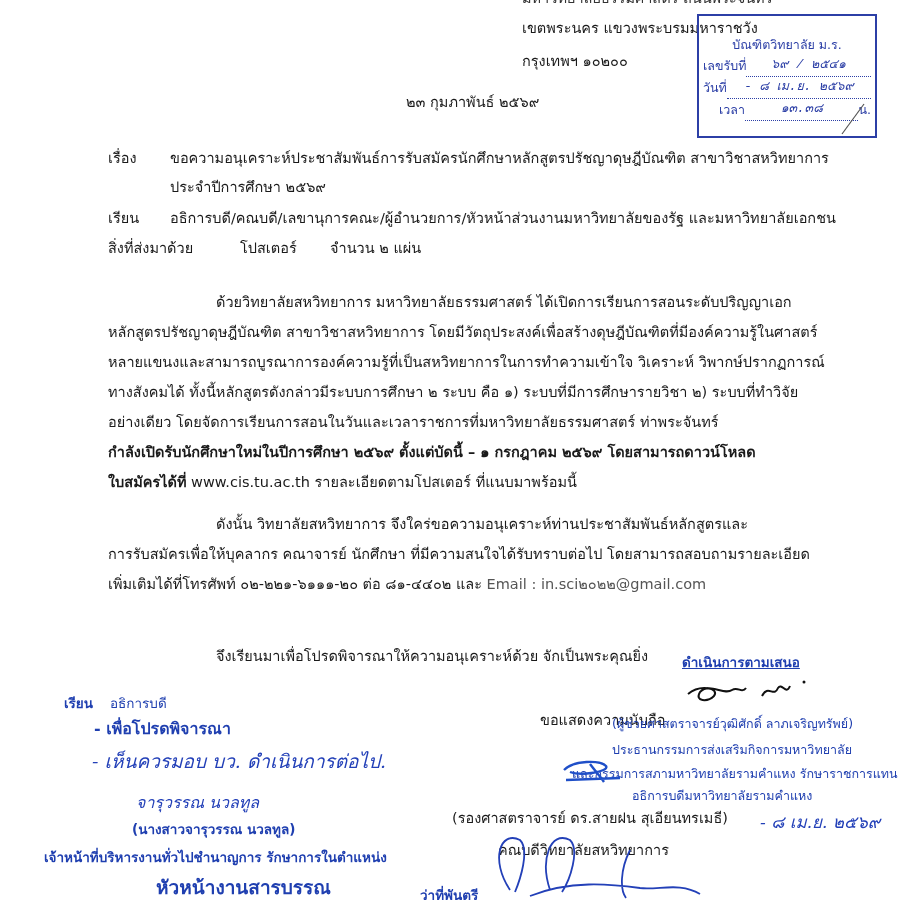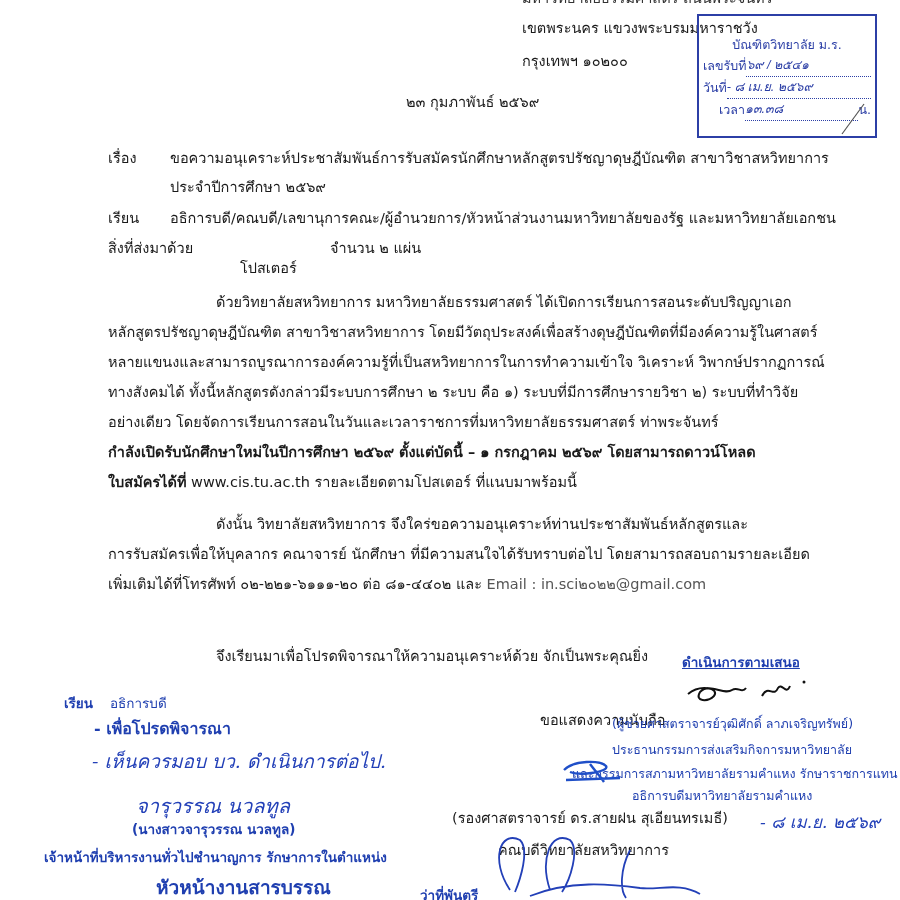--- a/index.html
+++ b/index.html
@@ -16,21 +16,21 @@
   .hand { font-family:"DejaVu Serif", serif; font-style:italic; color:#2340b8; }
 
   
   .stamp {
     position:absolute; left:697px; top:14px; width:180px; height:124px;
     border:2px solid #2c3fa6; box-sizing:border-box; color:#2c3fa6;
     font-size:12.5px; line-height:21px; padding:18px 4px;
   }
   .stamp .row { display:flex; }
   .stamp .lbl { white-space:nowrap; }
-  .stamp .val { flex:1; border-bottom:1px dotted #2c3fa6; text-align:left; font-style:italic; font-family:Liberation Sans, sans-serif; }
+  .stamp .val { flex:1; border-bottom:1px dotted #2c3fa6; text-align:center; font-style:italic; font-family:Liberation Mono, monospace; }
   .stamp .head { text-align:center; }
   .line { position:absolute; white-space:nowrap; font-size:14.5px; }
   .mail { color:#555; }
 </style>
 </head>
 <body>
 
 <div class="abs t" style="left:522px; top:-12px; color:#333;">มหาวิทยาลัยธรรมศาสตร์ ถนนพระจันทร์</div>
 <div class="abs t" style="left:522px; top:18px;">เขตพระนคร แขวงพระบรมมหาราชวัง</div>
 <div class="abs t" style="left:522px; top:51px;">กรุงเทพฯ ๑๐๒๐๐</div>
@@ -55,21 +55,21 @@
 <svg class="abs" style="left:838px; top:100px;" width="30" height="38">
   <line x1="26" y1="4" x2="4" y2="34" stroke="#555" stroke-width="1.2"></line>
 </svg>
 
 <div class="abs t" style="left:108px; top:148px;">เรื่อง</div>
 <div class="abs t" style="left:170px; top:148px;">ขอความอนุเคราะห์ประชาสัมพันธ์การรับสมัครนักศึกษาหลักสูตรปรัชญาดุษฎีบัณฑิต สาขาวิชาสหวิทยาการ</div>
 <div class="abs t" style="left:170px; top:177px;">ประจำปีการศึกษา ๒๕๖๙</div>
 <div class="abs t" style="left:108px; top:208px;">เรียน</div>
 <div class="abs t" style="left:170px; top:208px;">อธิการบดี/คณบดี/เลขานุการคณะ/ผู้อำนวยการ/หัวหน้าส่วนงานมหาวิทยาลัยของรัฐ และมหาวิทยาลัยเอกชน</div>
 <div class="abs t" style="left:108px; top:238px;">สิ่งที่ส่งมาด้วย</div>
-<div class="abs t" style="left:240px; top:238px;margin-top:20px;">โปสเตอร์</div>
+<div class="abs t" style="left:240px; top:238px;">โปสเตอร์</div>
 <div class="abs t" style="left:330px; top:238px;">จำนวน ๒ แผ่น</div>
 
 <div class="line" style="left:216px; top:290px;">ด้วยวิทยาลัยสหวิทยาการ มหาวิทยาลัยธรรมศาสตร์ ได้เปิดการเรียนการสอนระดับปริญญาเอก</div>
 <div class="line" style="left:108px; top:320px;">หลักสูตรปรัชญาดุษฎีบัณฑิต สาขาวิชาสหวิทยาการ โดยมีวัตถุประสงค์เพื่อสร้างดุษฎีบัณฑิตที่มีองค์ความรู้ในศาสตร์</div>
 <div class="line" style="left:108px; top:350px;">หลายแขนงและสามารถบูรณาการองค์ความรู้ที่เป็นสหวิทยาการในการทำความเข้าใจ วิเคราะห์ วิพากษ์ปรากฏการณ์</div>
 <div class="line" style="left:108px; top:380px;">ทางสังคมได้ ทั้งนี้หลักสูตรดังกล่าวมีระบบการศึกษา ๒ ระบบ คือ ๑) ระบบที่มีการศึกษารายวิชา ๒) ระบบที่ทำวิจัย</div>
 <div class="line" style="left:108px; top:410px;">อย่างเดียว โดยจัดการเรียนการสอนในวันและเวลาราชการที่มหาวิทยาลัยธรรมศาสตร์ ท่าพระจันทร์</div>
 <div class="line bold" style="left:108px; top:440px;">กำลังเปิดรับนักศึกษาใหม่ในปีการศึกษา ๒๕๖๙ ตั้งแต่บัดนี้ – ๑ กรกฎาคม ๒๕๖๙ โดยสามารถดาวน์โหลด</div>
 <div class="line" style="left:108px; top:470px;">
   <span class="bold">ใบสมัครได้ที่</span>
@@ -106,16 +106,16 @@
 <div class="abs t" style="left:498px; top:840px;">คณบดีวิทยาลัยสหวิทยาการ</div>
 <svg class="abs" style="left:470px; top:820px;" width="240" height="80">
   <path d="M40 70 C20 40, 30 10, 50 20 C60 30, 50 60, 45 72 M80 70 C70 40, 80 10, 100 20 C110 30, 100 60, 92 72 M160 30 C150 50, 150 70, 156 78 M60 76 C100 60, 140 64, 170 68 C190 70, 210 62, 230 74" stroke="#2340b8" stroke-width="1.8" fill="none"></path>
 </svg>
 <div class="abs bold blue" style="left:420px; top:884px; font-size:13.5px;">ว่าที่พันตรี</div>
 
 <div class="abs bold blue" style="left:64px; top:692px; font-size:13.5px;">เรียน</div>
 <div class="abs blue" style="left:110px; top:692px; font-size:13.5px;">อธิการบดี</div>
 <div class="abs bold blue" style="left:94px; top:716px; font-size:16px;">- เพื่อโปรดพิจารณา</div>
 <div class="abs hand" style="left:92px; top:746px; font-size:19px;">- เห็นควรมอบ บว. ดำเนินการต่อไป.</div>
-<div class="abs hand" style="left:136px; top:790px; font-size:20px;">จารุวรรณ นวลทูล</div>
+<div class="abs hand" style="left:136px; top:790px; font-size:16px;">จารุวรรณ นวลทูล</div>
 <div class="abs bold blue" style="left:132px; top:818px; font-size:13.5px;">(นางสาวจารุวรรณ  นวลทูล)</div>
 <div class="abs bold blue" style="left:44px; top:846px; font-size:13.5px;">เจ้าหน้าที่บริหารงานทั่วไปชำนาญการ รักษาการในตำแหน่ง</div>
 <div class="abs bold blue" style="left:156px; top:872px; font-size:19px;">หัวหน้างานสารบรรณ</div>
 
 </body></html>

